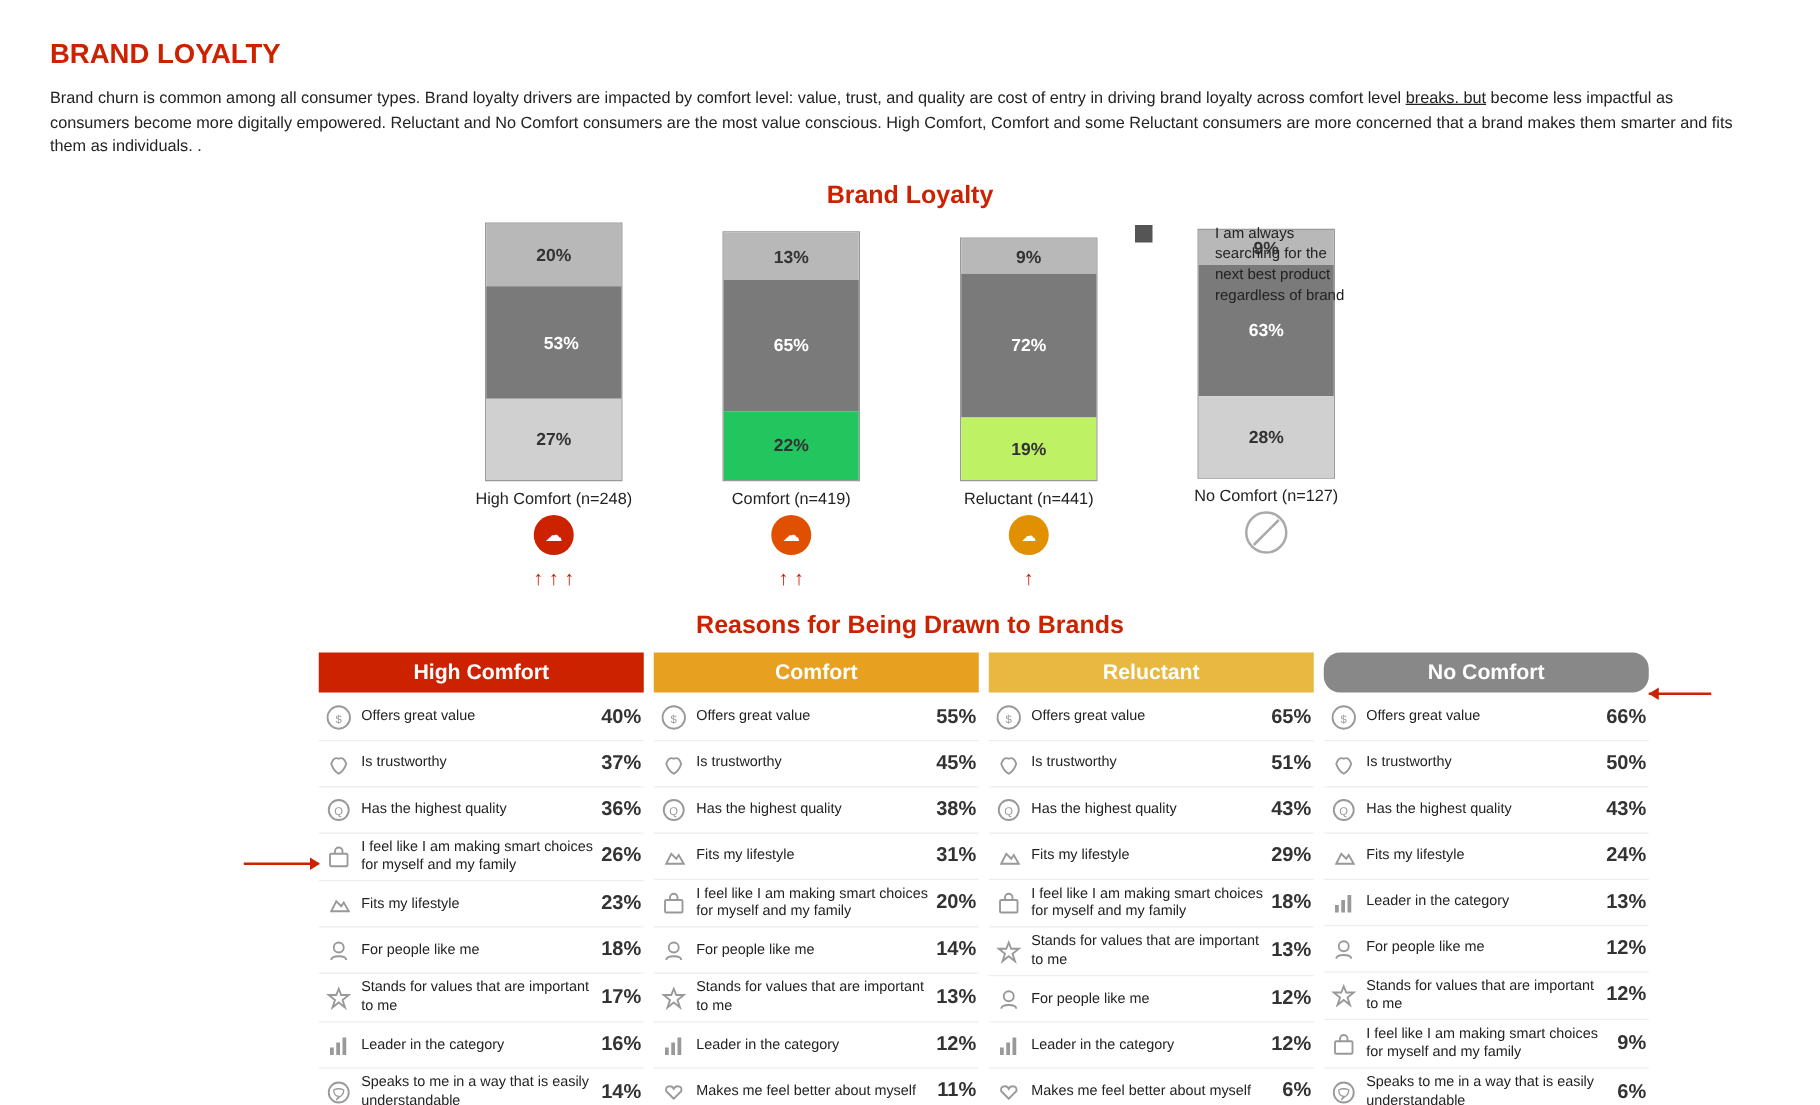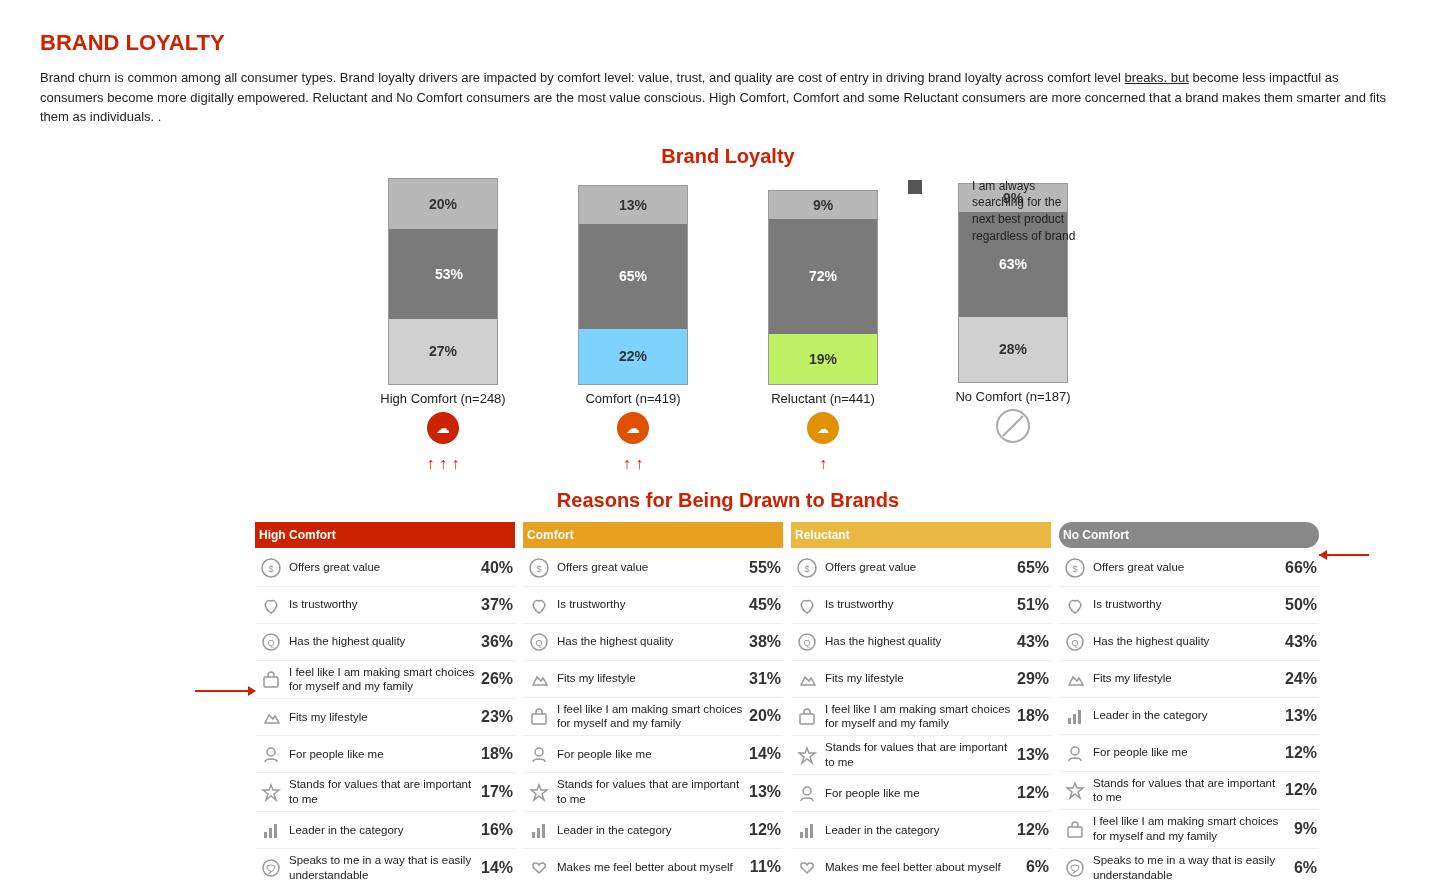--- a/index.html
+++ b/index.html
@@ -111,24 +111,25 @@
       font-size: 20px;
       font-weight: bold;
       text-align: center;
       margin: 16px 0 10px 0;
     }
     .reasons-col {
       width: 260px;
       flex-shrink: 0;
     }
     .reasons-col-header {
+      text-align: center;
       color: #fff;
       font-weight: bold;
       padding: 6px 4px;
-      font-size: 12px;
+      font-size: 17px;
       margin-bottom: 2px;
     }
     .hc-header { background: #cc2200; }
     .c-header { background: #e8a020; }
     .r-header { background: #e8b840; }
     .nc-header { background: #888; border-radius: 13px; }
 
     .reason-row {
       display: flex;
       align-items: center;
@@ -189,21 +190,21 @@
               <text x="18" y="23" text-anchor="middle" font-size="14" fill="white">☁</text>
             </svg>
           </div>
           <div class="bar-arrows" style="color:#cc2200; font-size:16px;">↑ ↑ ↑</div>
         </div>
 
         <div class="bar-group">
           <div class="stacked-bar">
             <div class="bar-seg" style="background:#b8b8b8; height:38px;">13%</div>
             <div class="bar-seg" style="background:#7a7a7a; height:105px; color:#fff;">65%</div>
-            <div class="bar-seg" style="background:#7dd3fc; height:55px;">22%</div>
+            <div class="bar-seg" style="background:#22c55e; height:55px;">22%</div>
           </div>
           <div class="bar-label">Comfort (n=419)</div>
           <div class="bar-icon">
             <svg width="36" height="36" viewBox="0 0 36 36">
               <circle cx="18" cy="18" r="16" fill="#e05000"></circle>
               <text x="18" y="23" text-anchor="middle" font-size="14" fill="white">☁</text>
             </svg>
           </div>
           <div class="bar-arrows" style="color:#cc2200; font-size:16px;">↑ ↑</div>
         </div>
@@ -223,21 +224,21 @@
           </div>
           <div class="bar-arrows" style="color:#cc2200; font-size:16px;">↑</div>
         </div>
 
         <div class="bar-group">
           <div class="stacked-bar">
             <div class="bar-seg" style="background:#b8b8b8; height:28px;">9%</div>
             <div class="bar-seg" style="background:#7a7a7a; height:105px; color:#fff;">63%</div>
             <div class="bar-seg" style="background:#d0d0d0; height:65px;">28%</div>
           </div>
-          <div class="bar-label">No Comfort (n=187)</div>
+          <div class="bar-label">No Comfort (n=127)</div>
           <div class="bar-icon">
             <svg width="36" height="36" viewBox="0 0 36 36">
               <circle cx="18" cy="18" r="16" fill="none" stroke="#aaa" stroke-width="2"></circle>
               <line x1="8" y1="28" x2="28" y2="8" stroke="#aaa" stroke-width="2"></line>
             </svg>
           </div>
           <div style="height:22px;"></div>
         </div>
       </div>
 

